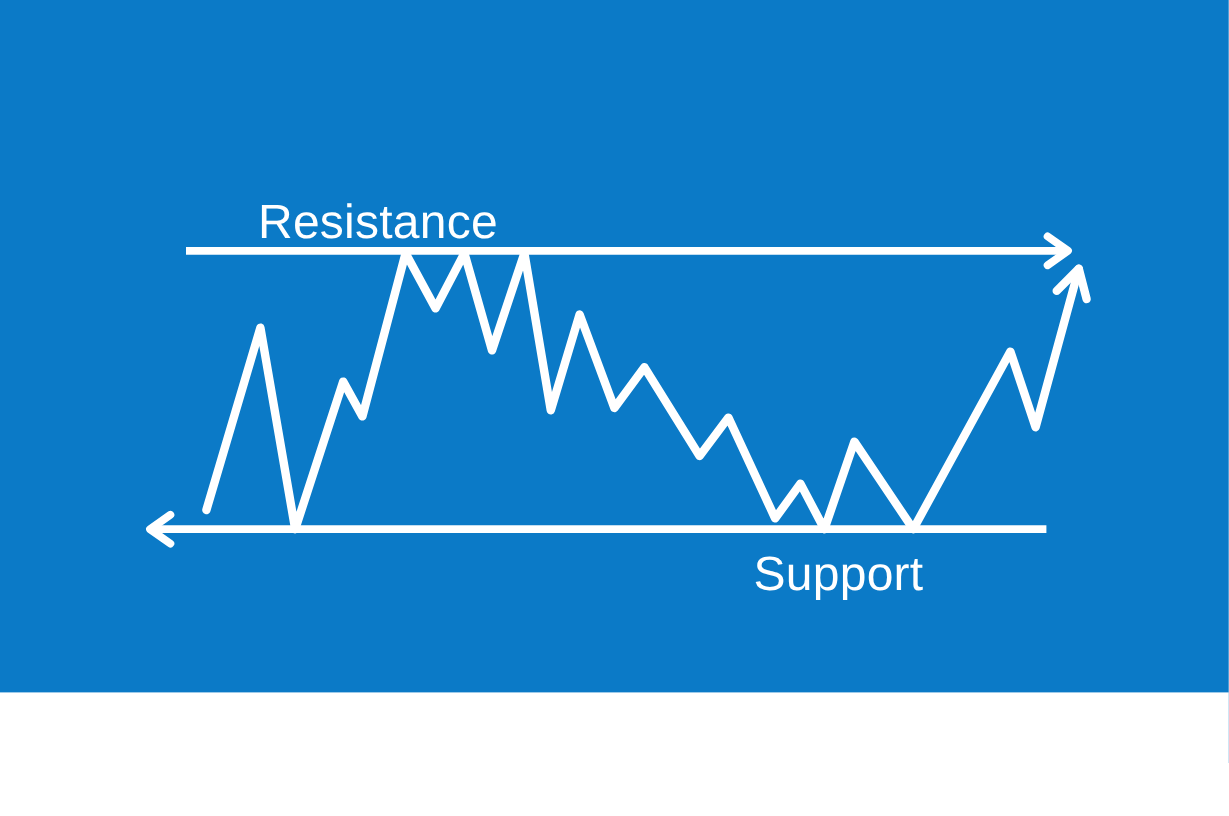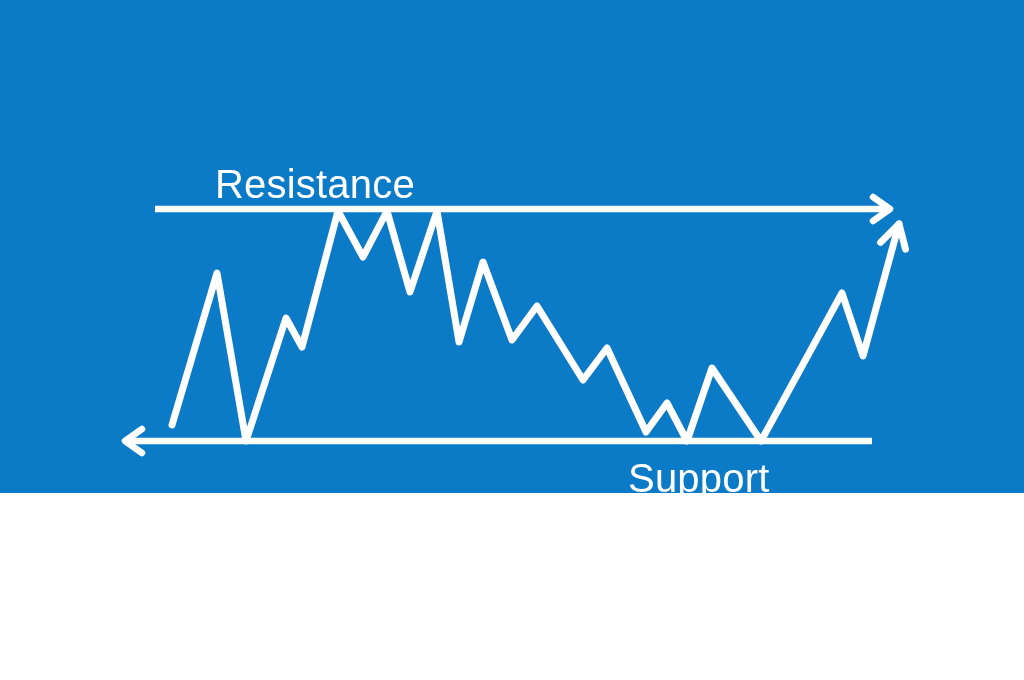--- a/index.html
+++ b/index.html
@@ -9,21 +9,21 @@
   }
   body {
     width: 1024px;
     height: 680px;
     overflow: hidden;
     font-family: "Liberation Sans", sans-serif;
   }
   #canvas-root {
     position: relative;
     width: 1024px;
-    height: 493px;
+    height: 577px;
     background: #0b7ac7;
   }
   #diagram-svg {
     position: absolute;
     left: 0;
     top: 0;
     width: 1024px;
     height: 680px;
     display: block;
   }

